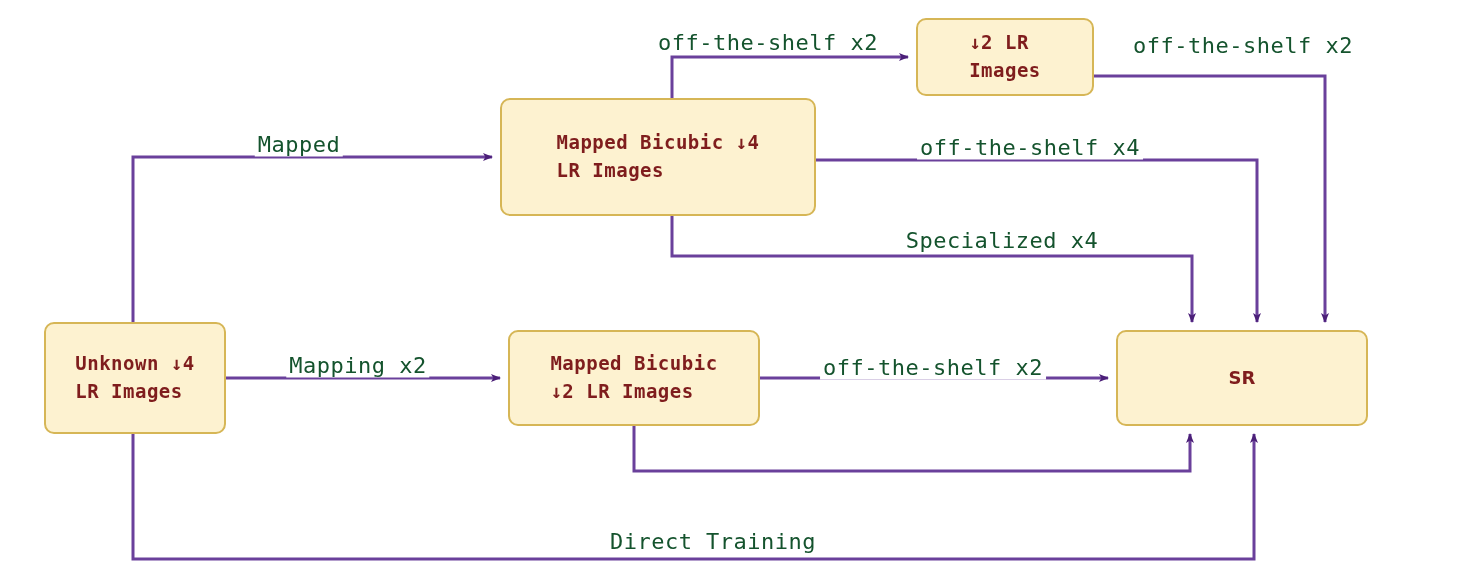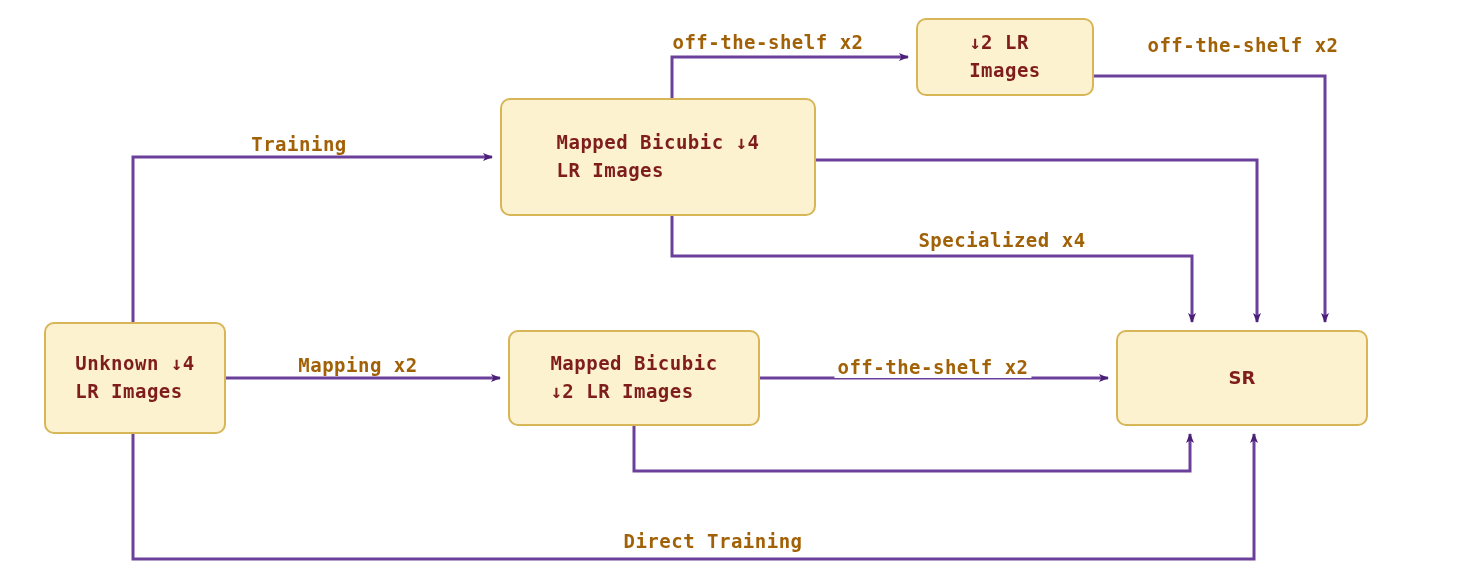--- a/index.html
+++ b/index.html
@@ -44,24 +44,24 @@
     letter-spacing: 0.5px;
     white-space: pre-line;
   }
   .node.sans {
     font-family: "DejaVu Sans", "Liberation Sans", sans-serif;
     font-size: 18px;
     letter-spacing: 0;
   }
   .edge-label {
     position: absolute;
-    color: #a16207;
+    color: #14532d;
     font-family: "DejaVu Sans Mono", "Liberation Mono", monospace;
-    font-size: 19px;
-    font-weight: bold;
+    font-size: 22px;
+    font-weight: normal;
     letter-spacing: 0.5px;
     white-space: nowrap;
     background: #ffffff;
     padding: 0 3px;
     transform: translate(-50%, -50%);
   }
 </style>
 </head>
 <body>
 
@@ -104,26 +104,27 @@
 LR Images</div>
 
   <div class="node" style="left:916px; top:18px;  width:178px; height:78px;">↓2 LR
 Images</div>
 
   <div class="node" style="left:508px; top:330px; width:252px; height:96px;">Mapped Bicubic
 ↓2 LR Images</div>
 
   <div class="node sans" style="left:1116px; top:330px; width:252px; height:96px;">SR</div>
 
-  <div class="edge-label" style="left:299px;  top:144px;">Training</div>
+  <div class="edge-label" style="left:299px;  top:144px;">Mapped</div>
 
   <div class="edge-label" style="left:768px;  top:42px;">off-the-shelf x2</div>
 
   <div class="edge-label" style="left:1243px; top:45px;">off-the-shelf x2</div>
 
+  <div class="edge-label" style="left:1030px; top:147px;">off-the-shelf x4</div>
 
   <div class="edge-label" style="left:1002px; top:240px;text-align:right;">Specialized x4</div>
 
   <div class="edge-label" style="left:358px;  top:365px;">Mapping x2</div>
 
   <div class="edge-label" style="left:933px;  top:367px;">off-the-shelf x2</div>
 
 
   <div class="edge-label" style="left:691px;  top:541px;margin-left:22px;">Direct Training</div>
 

